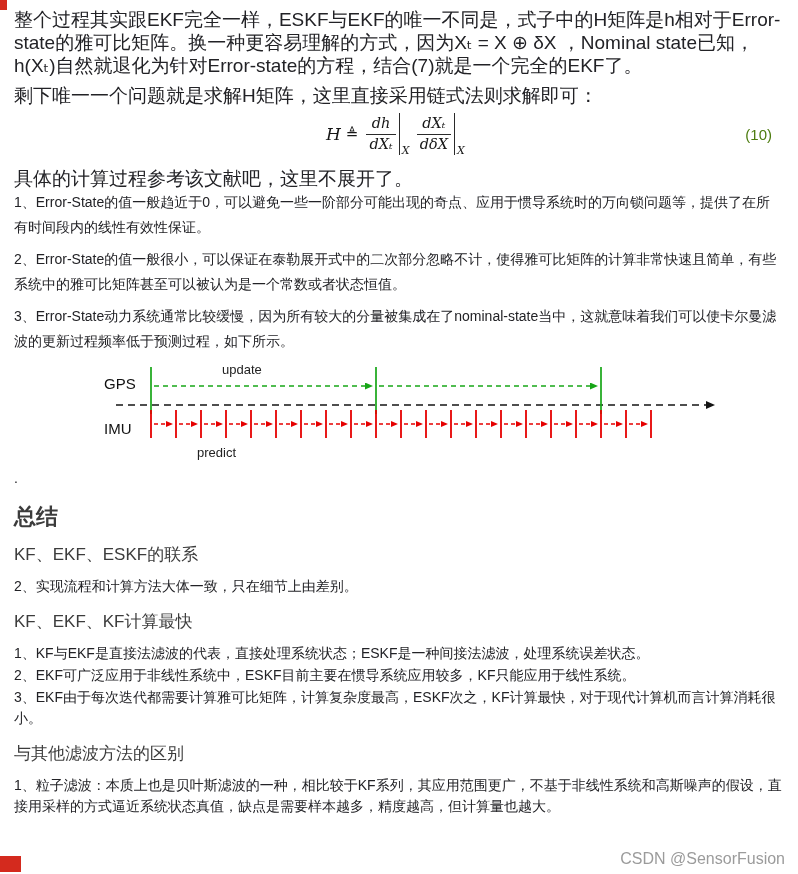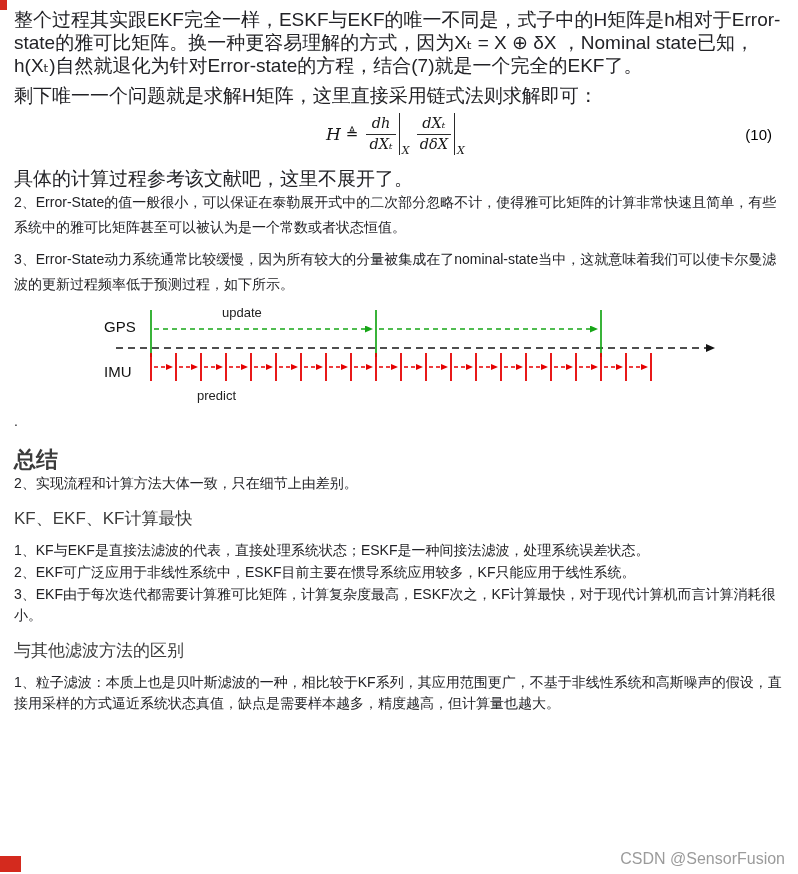--- a/index.html
+++ b/index.html
@@ -25,21 +25,21 @@
   .mi { font-style: italic; }
   .rel { margin: 0 8px 0 5px; font-size: 15px; font-style: normal; }
   .frac { display: inline-flex; flex-direction: column; align-items: center;
           font-size: 14.5px; line-height: 1.15; }
   .frac .num { padding: 0 3px 2px; font-style: italic; }
   .frac .den { border-top: 1px solid #2a2a2a; padding: 1px 3px 0; }
   .eval-bar { position: relative; width: 9px; height: 42px;
               border-left: 1.2px solid #2a2a2a; margin: 0 9px 0 3px; }
   .eval-bar sub { position: absolute; left: 2px; bottom: -2px; font-size: 11px; }
   .eq-tag { position: absolute; right: 12px; top: 50%; transform: translateY(-50%);
-            font-size: 15px; color: #000000; text-align: right; }
+            font-size: 15px; color: #4d7c0f; text-align: right; }
 
   .h-why { font-size: 14px; font-weight: bold; color: #141414;
            margin: 16px 0 12px; line-height: 19px; }
   .why-item { font-size: 14px; line-height: 25px; margin: 0 0 7px; }
   .why-item.last { margin-bottom: 8px; }
 
   .figure { margin: 4px 0 0 82px; }
   .axis-lbl { font-size: 15px; fill: #111111; font-family: "Liberation Sans", sans-serif; }
   .flow-lbl { font-size: 13px; fill: #222222; font-family: "Liberation Sans", sans-serif; }
 
@@ -83,20 +83,21 @@
         </span>
       <span class="eval-bar">
           <sub class="mi">X</sub>
         </span>
     </span>
     <span class="eq-tag">(10)</span>
   </div>
 
   <p class="para tight">具体的计算过程参考该文献吧，这里不展开了。</p>
 
+  <p class="why-item">1、Error-State的值一般趋近于0，可以避免一些一阶部分可能出现的奇点、应用于惯导系统时的万向锁问题等，提供了在所有时间段内的线性有效性保证。</p>
   <p class="why-item">2、Error-State的值一般很小，可以保证在泰勒展开式中的二次部分忽略不计，使得雅可比矩阵的计算非常快速且简单，有些系统中的雅可比矩阵甚至可以被认为是一个常数或者状态恒值。</p>
   <p class="why-item last">3、Error-State动力系统通常比较缓慢，因为所有较大的分量被集成在了nominal-state当中，这就意味着我们可以使卡尔曼滤波的更新过程频率低于预测过程，如下所示。</p>
 
   <div class="figure">
     <svg width="660" height="102" viewBox="0 0 660 102">
       <defs>
         <marker id="mk-green" markerUnits="userSpaceOnUse" markerWidth="9" markerHeight="9" refX="2" refY="3.5" orient="auto">
           <path d="M0,0 L8,3.5 L0,7 Z" fill="#17a617"></path>
         </marker>
         <marker id="mk-red" markerUnits="userSpaceOnUse" markerWidth="8" markerHeight="8" refX="2" refY="3" orient="auto">
@@ -161,20 +162,21 @@
           <line x1="533" y1="62" x2="547" y2="62" stroke="#e60000" stroke-width="1.3" stroke-dasharray="4 3" marker-end="url(#mk-red)"></line>
           <line x1="555" y1="48" x2="555" y2="76" stroke="#e60000" stroke-width="1.8"></line>
         </g>
     </svg>
   </div>
 
   <p class="dot-line">.</p>
 
   <h1 class="h-summary">总结</h1>
 
+  <h2 class="h-sub">KF、EKF、ESKF的联系</h2>
   <p class="item">2、实现流程和计算方法大体一致，只在细节上由差别。</p>
 
   <h2 class="h-sub">KF、EKF、KF计算最快</h2>
   <p class="item">1、KF与EKF是直接法滤波的代表，直接处理系统状态；ESKF是一种间接法滤波，处理系统误差状态。</p>
   <p class="item">2、EKF可广泛应用于非线性系统中，ESKF目前主要在惯导系统应用较多，KF只能应用于线性系统。</p>
   <p class="item">3、EKF由于每次迭代都需要计算雅可比矩阵，计算复杂度最高，ESKF次之，KF计算最快，对于现代计算机而言计算消耗很小。</p>
 
   <h2 class="h-sub">与其他滤波方法的区别</h2>
   <p class="item">1、粒子滤波：本质上也是贝叶斯滤波的一种，相比较于KF系列，其应用范围更广，不基于非线性系统和高斯噪声的假设，直接用采样的方式逼近系统状态真值，缺点是需要样本越多，精度越高，但计算量也越大。</p>
 

